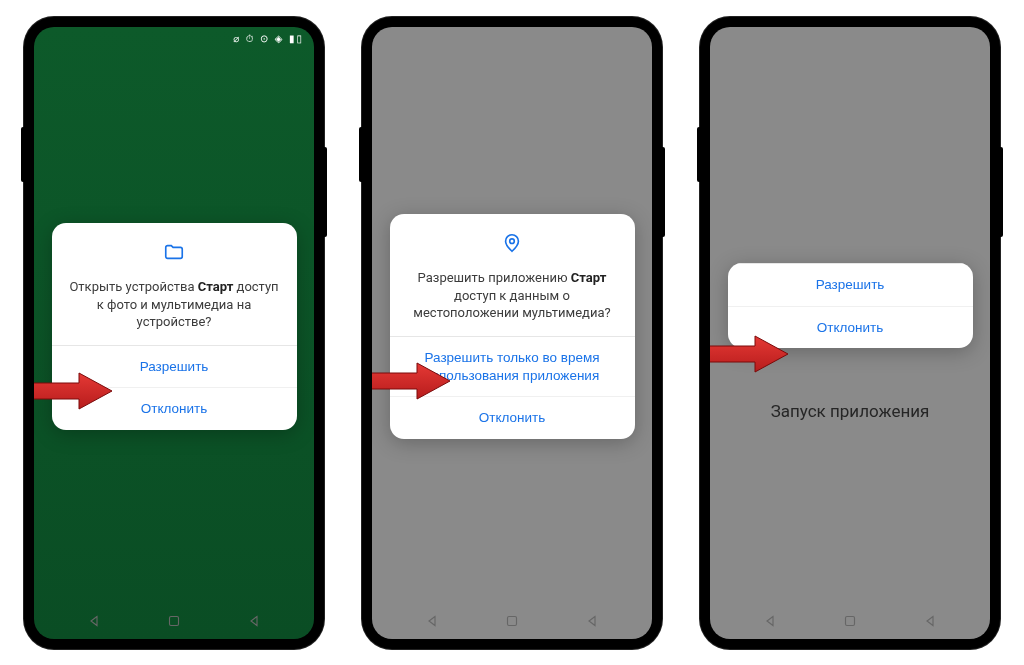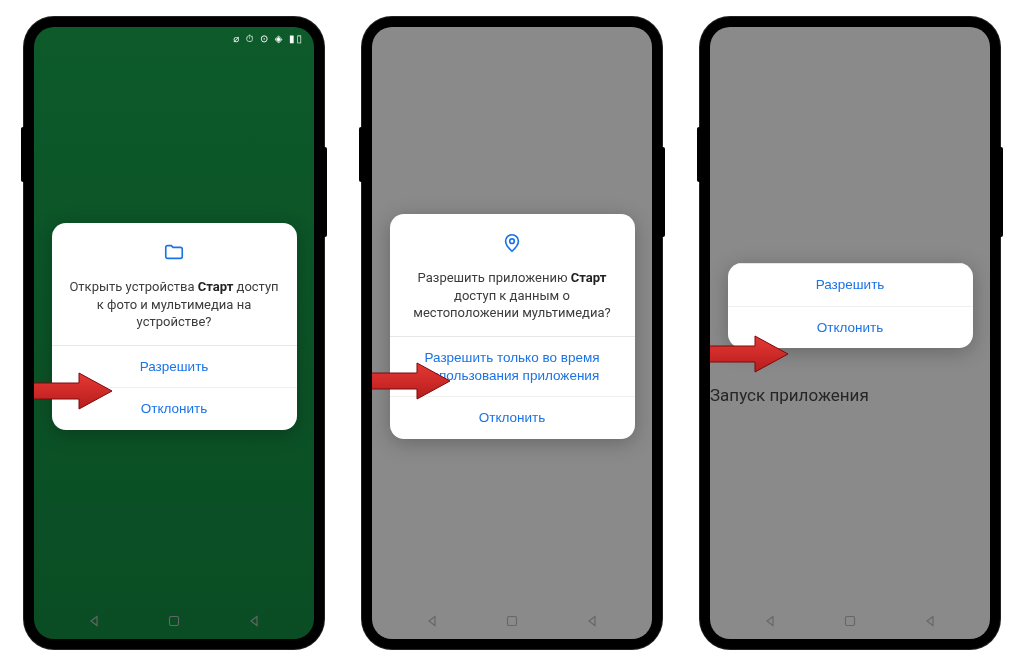--- a/index.html
+++ b/index.html
@@ -111,23 +111,23 @@
   .arrow {
     position:absolute;
     left:-10px;
     top:50%;
     z-index:5;
     pointer-events:none;
   }
   .arrow svg { display:block; }
   .launch-text {
     position:absolute;
-    bottom:198px;
+    bottom:182px;
     width:100%;
-    text-align:left;
+    text-align:center;
     color:#262626;
     font-size:17px;
     z-index:1;
   }
   .nav-bar {
     height:36px;
     display:flex;
     justify-content:space-around;
     align-items:center;
     padding:0 20px;

